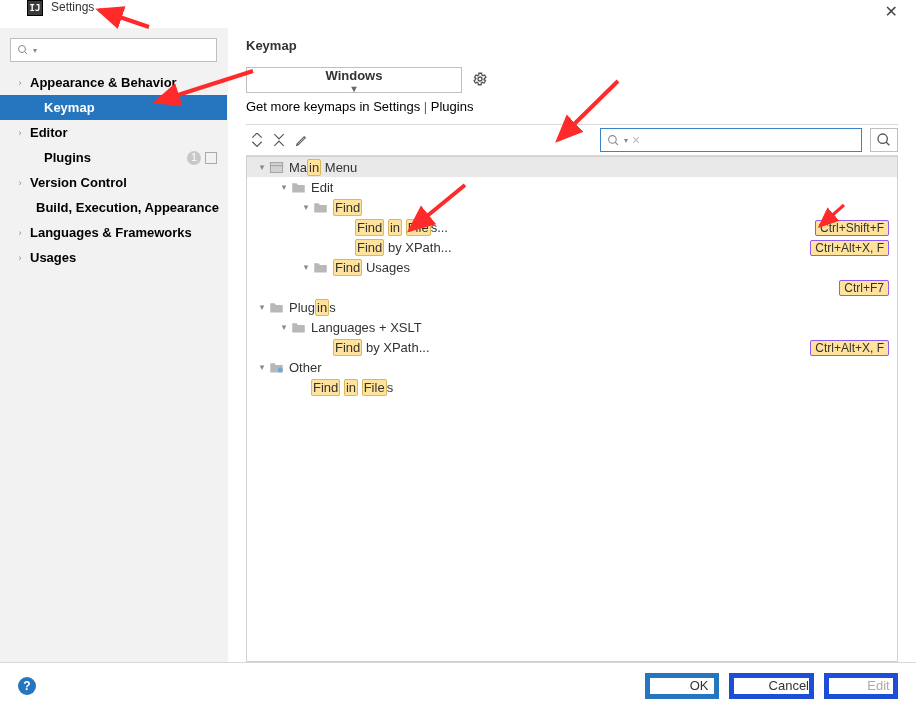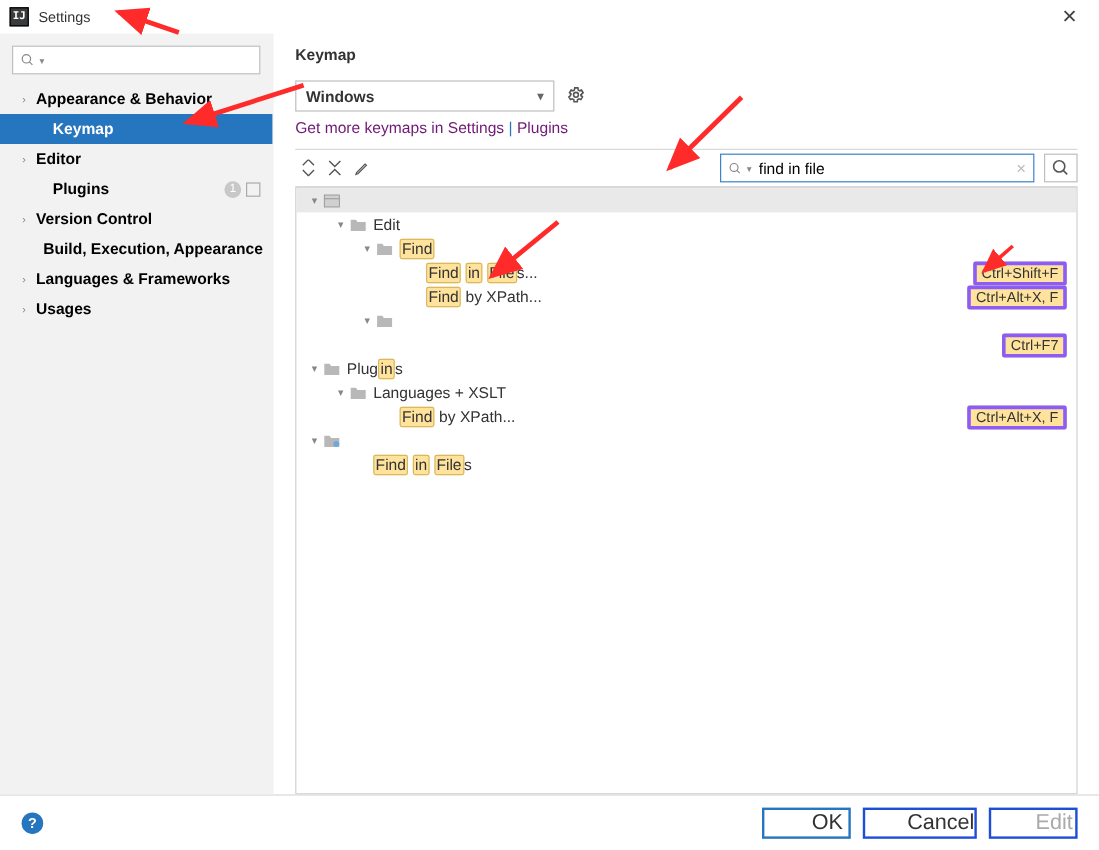--- a/index.html
+++ b/index.html
@@ -1,19 +1,19 @@
 <!DOCTYPE html>
 <html><head>
   <meta charset="utf-8">
   <style>
     * { box-sizing:border-box; font-family:"Segoe UI",Arial,sans-serif; }
     body { margin:0; width:916px; height:708px; background:#fff; position:relative; font-size:13px; color:#333; user-select:none; }
 
     
-    .titlebar   { height:28px; display:flex; align-items:center; padding:0 8px; border-bottom:1px solid transparent; font-size:12px; color:#333; }
+    .titlebar   { height:28px; display:flex; align-items:flex-start; padding:0 8px; border-bottom:1px solid transparent; font-size:12px; color:#333;margin-left:19px; }
     .app-icon   { width:16px; height:16px; background:#3a3b3d; margin-right:8px; display:inline-flex; align-items:center; justify-content:center; color:#fff; font-family:monospace; font-weight:bold; font-size:9px; border:1px solid #000;}
     .close-x    { margin-left:auto; font-size:16px; color:#444; padding:2px 10px; cursor:pointer; }
 
     
     .main       { display:flex; height:634px; }
     .sidebar    { width:228px; background:#f2f2f2; display:flex; flex-direction:column; padding:10px 0 8px 0; border-right:1px solid transparent;}
     .side-search{ margin:0 10px 8px 10px; height:24px; border:1px solid #bfbfbf; background:#fff; display:flex; align-items:center; padding:0 6px; }
     .side-search svg{ flex:0 0 auto; margin-right:4px;}
     .side-search input{ border:none; outline:none; width:100%; font-size:12px; }
 
@@ -24,51 +24,51 @@
     .nav-item.sel   { background:#2675bf; color:#fff; }
     .nav-item.sel .lbl{ color:#fff;}
     .nav-item .badge { margin-left:auto; display:flex; align-items:center; gap:4px;}
     .nav-item .badge .num{ width:14px;height:14px;border-radius:7px;background:#c8c8c8;color:#fff;font-size:10px;display:inline-flex;align-items:center;justify-content:center;}
     .nav-item .badge .sq { width:12px;height:12px;border:1px solid #aaa;display:inline-block;}
 
     .content    { flex:1; padding:10px 18px 0 18px; display:flex; flex-direction:column; }
     .pg-title   { font-weight:bold; margin-bottom:14px; }
 
     .km-row     { display:flex; align-items:center; gap:10px; margin-bottom:6px;}
-    .km-select  { width:216px; height:26px; border:1px solid #bfbfbf; background:#fff; display:flex; align-items:center; padding:0 8px; justify-content:space-between; font-weight:bold;}
+    .km-select  { width:216px; height:26px; border:1px solid #bfbfbf; background:#fff; display:flex; align-items:center; padding:0 8px; justify-content:space-between; font-weight:bold;flex-direction:column;}
     .gear       { font-size:14px; color:#555; cursor:pointer;}
     .links      { font-size:13px; margin-bottom:10px;}
-    .links a    { color:#701a75; text-decoration:none; cursor:pointer;}
+    .links a    { color:#000000; text-decoration:none; cursor:pointer;}
 
     .toolbar    { display:flex; align-items:center; border-top:1px solid #d8d8d8; border-bottom:1px solid #d8d8d8; height:32px;}
     .toolbar .tbtn{ width:22px; display:flex; justify-content:center; color:#555; cursor:pointer;}
     .toolbar .spacer{ flex:1; }
     .toolbar .search{ width:262px; height:24px; border:1px solid #3a84c7; display:flex; align-items:center; padding:0 6px; }
     .toolbar .search input{ border:none; outline:none; width:100%; font-size:13px;}
     .toolbar .search .xx{ color:#bbb; font-size:14px; cursor:pointer;}
     .toolbar .sbtn{ width:28px;height:24px;border:1px solid #bfbfbf;margin-left:8px;display:flex;align-items:center;justify-content:center;cursor:pointer; color:#555;}
 
     .tree       { border:1px solid #d0d0d0; flex:1; overflow:auto; background:#fff; position:relative;}
     .tree-row   { height:20px; display:flex; align-items:center; padding:0 8px 0 0; font-size:13px;}
     .tree-row.hdr{ background:#e9e9e9;}
     .t-indent   { display:inline-block;}
     .t-arrow    { width:14px;height:14px;display:inline-flex;align-items:center;justify-content:center;color:#888;font-size:9px; cursor:pointer;}
     .t-icon     { width:16px;height:14px; display:inline-block; margin-right:4px;}
     .t-icon.folder svg{ vertical-align:-2px;}
     .t-label    { flex:1;}
     .row-short  { margin-left:auto; }
 
     .hl         { background:#ffe29b; border:1px solid #d8b960; border-radius:2px; padding:0 1px; }
-    .sc         { background:#ffe29b; border:3px solid #8b5cf6; border-radius:2px; padding:0 4px; font-size:12px;}
+    .sc         { background:#ffe29b; border:1px solid #8b5cf6; border-radius:2px; padding:0 4px; font-size:12px;}
 
     
     .footer     { height:46px; border-top:1px solid #d8d8d8; display:flex; align-items:center; padding:0 18px;}
     .help       { width:18px;height:18px;border-radius:9px;background:#2675bf;color:#fff;display:inline-flex;align-items:center;justify-content:center;font-size:12px;font-weight:bold;cursor:pointer;}
     .footer .sp { flex:1;}
-    .btn        { min-width:74px; height:26px; border:2px solid #1d4ed8; background:#fff; display:inline-flex; align-items:center; justify-content:center; margin-left:10px; font-size:18px; cursor:pointer;padding-left:35px;}
+    .btn        { min-width:74px; height:26px; border:5px solid #1d4ed8; background:#fff; display:inline-flex; align-items:center; justify-content:center; margin-left:10px; font-size:13px; cursor:pointer;padding-left:35px;}
     .btn.primary{ border-color:#2675bf;}
     .btn.disabled{ color:#aaa; cursor:default;}
 
     
     .ann        { position:absolute; pointer-events:none;}
   </style>
 </head>
 <body>
 
 <div class="titlebar">
@@ -168,39 +168,39 @@
             <path d="M3 21l3-1 13-13-2-2L4 18l-1 3z"></path>
           </svg>
         </div>
       <div class="spacer"></div>
       <div class="search">
         <svg width="13" height="13" viewBox="0 0 24 24" fill="none" stroke="#888" stroke-width="2">
             <circle cx="10" cy="10" r="7"></circle>
             <line x1="20" y1="20" x2="15" y2="15"></line>
           </svg>
         <span style="color:#888;font-size:8px;margin:0 4px;">▾</span>
-        <input value="find in file" style="">
         <span class="xx">×</span>
       </div>
       <div class="sbtn">
         <svg width="16" height="16" viewBox="0 0 24 24" fill="none" stroke="#555" stroke-width="2">
             <circle cx="10" cy="10" r="7"></circle>
             <line x1="20" y1="20" x2="15" y2="15"></line>
           </svg>
       </div>
     </div>
 
     <div class="tree" id="tree">
         <div class="tree-row hdr">
           <span class="t-indent" style="width:8px"></span>
           <span class="t-arrow">▾</span>
           <span class="t-icon folder"><svg width="15" height="13" viewBox="0 0 24 20">
               <rect x="2" y="2" width="20" height="16" fill="#d0d0d0" stroke="#888"></rect>
               <line x1="2" y1="7" x2="22" y2="7" stroke="#888"></line>
             </svg></span>
+          <span class="t-label">Ma<span class="hl">in</span> Menu</span>
         </div>
         <div class="tree-row">
           <span class="t-indent" style="width:30px"></span>
           <span class="t-arrow">▾</span>
           <span class="t-icon folder"><svg width="15" height="13" viewBox="0 0 24 20">
               <path fill="#b8b8b8" d="M2 3h7l2 3h11v12H2z"></path>
             </svg></span>
           <span class="t-label">Edit</span>
         </div>
         <div class="tree-row">
@@ -224,20 +224,21 @@
           <span class="t-icon"></span>
           <span class="t-label"><span class="hl">Find</span> by XPath...</span>
           <span class="row-short"><span class="sc">Ctrl+Alt+X, F</span></span>
         </div>
         <div class="tree-row">
           <span class="t-indent" style="width:52px"></span>
           <span class="t-arrow">▾</span>
           <span class="t-icon folder"><svg width="15" height="13" viewBox="0 0 24 20">
               <path fill="#b8b8b8" d="M2 3h7l2 3h11v12H2z"></path>
             </svg></span>
+          <span class="t-label"><span class="hl">Find</span> Usages</span>
         </div>
         <div class="tree-row">
           <span class="t-indent" style="width:74px"></span>
           <span class="t-arrow"></span>
           <span class="t-icon"></span>
           <span class="row-short"><span class="sc">Ctrl+F7</span></span>
         </div>
         <div class="tree-row">
           <span class="t-indent" style="width:8px"></span>
           <span class="t-arrow">▾</span>
@@ -261,20 +262,21 @@
           <span class="t-label"><span class="hl">Find</span> by XPath...</span>
           <span class="row-short"><span class="sc">Ctrl+Alt+X, F</span></span>
         </div>
         <div class="tree-row">
           <span class="t-indent" style="width:8px"></span>
           <span class="t-arrow">▾</span>
           <span class="t-icon folder"><svg width="15" height="13" viewBox="0 0 24 20">
               <path fill="#b8b8b8" d="M2 3h7l2 3h11v12H2z"></path>
               <circle cx="18" cy="14" r="4" fill="#6fa8dc"></circle>
             </svg></span>
+          <span class="t-label">Other</span>
         </div>
         <div class="tree-row">
           <span class="t-indent" style="width:30px"></span>
           <span class="t-arrow"></span>
           <span class="t-icon"></span>
           <span class="t-label"><span class="hl">Find</span> <span class="hl">in</span> <span class="hl">File</span>s</span>
         </div>
       </div>
   </div>
 

